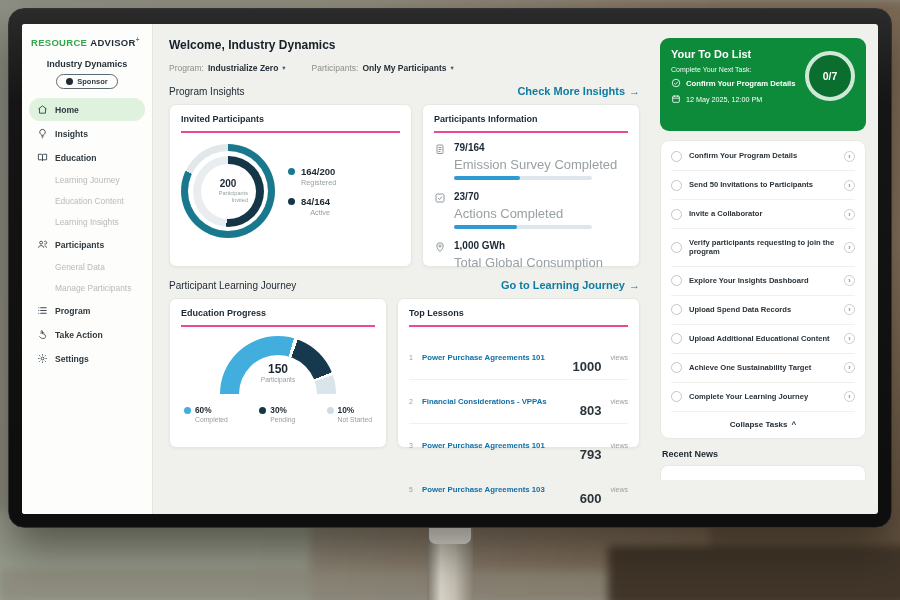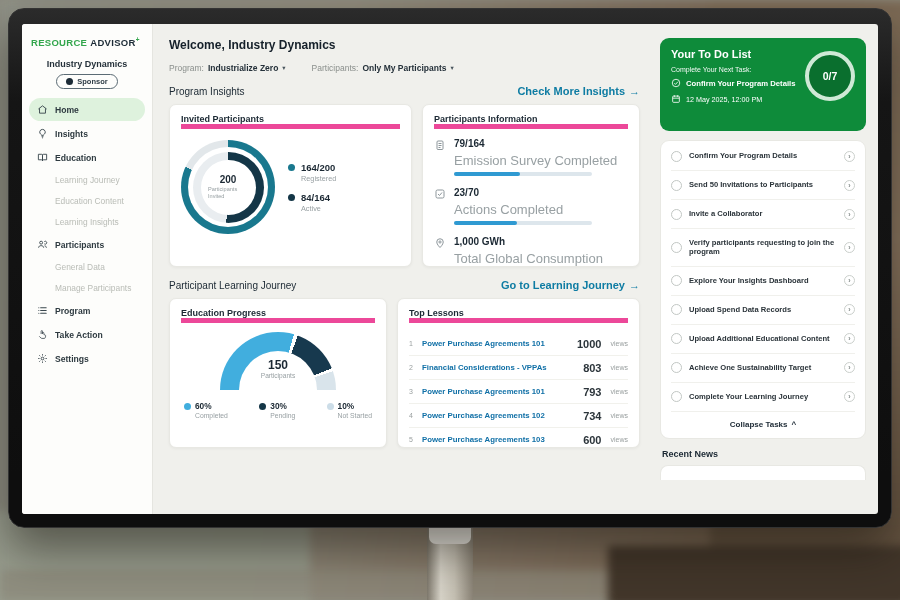--- a/index.html
+++ b/index.html
@@ -47,39 +47,39 @@
   .filters{display:flex;gap:26px;align-items:center;margin-bottom:12px;}
   .filter{display:flex;align-items:center;font-size:8.5px;color:#8a8f8c;gap:4px;cursor:pointer;}
   .fvalue{font-weight:700;color:#25313a;}
   .chev{font-size:6.5px;color:#4a565e;}
   .section-head{display:flex;justify-content:space-between;align-items:center;margin:6px 0 7px;}
   .section-title{font-size:10px;font-weight:400;color:#1b2833;text-align:right;}
   .section-link{font-size:11px;font-weight:700;color:#0e7ca3;display:flex;gap:4px;align-items:flex-start;cursor:pointer;}
   .cards{display:flex;gap:10px;}
   .card{background:#fff;border:1px solid #e8e8e3;border-radius:7px;box-shadow:0 1px 3px rgba(30,40,40,.05);
     padding:9px 11px;box-sizing:border-box;}
-  .card-title{font-size:9px;font-weight:700;color:#1b2833;
-    border-bottom:5px solid #ec4899;margin-bottom:9px;}
+  .card-title{font-size:9px;font-weight:700;color:#1b2833;padding-bottom:7px;
+    border-bottom:2px solid #ec4899;margin-bottom:9px;}
   .card-invited{width:243px;height:163px;}
   .invited-body{display:flex;align-items:center;gap:13px;padding-top:2px;}
   .ring-outer{width:94px;height:94px;border-radius:50%;
     background:conic-gradient(#19788e 0 82%,#e2e7ea 0);display:flex;align-items:center;justify-content:center;}
   .ring-gap{width:80px;height:80px;border-radius:50%;background:#fff;display:flex;align-items:center;justify-content:center;}
   .ring-inner{width:71px;height:71px;border-radius:50%;
     background:conic-gradient(#143647 0 51%,#e9edf0 0);display:flex;align-items:center;justify-content:center;}
   .donut-center{width:55px;height:55px;border-radius:50%;background:#fff;display:flex;flex-direction:column;
-    align-items:center;justify-content:center;text-align:left;}
+    align-items:center;justify-content:center;text-align:right;}
   .dc-value{font-size:10px;font-weight:700;color:#1b2833;}
   .dc-label{font-size:5.6px;color:#98a0a3;margin-top:1px;width:40px;line-height:1.25;}
   .legend-item{display:flex;gap:6px;align-items:flex-start;margin:9px 0;}
   .dot{width:7px;height:7px;border-radius:50%;margin-top:2px;flex-shrink:0;}
   .dot.teal{background:#19788e;} .dot.navy{background:#143647;}
   .dot.cyan{background:#41aede;} .dot.pale{background:#ccdde8;}
   .lv{font-size:9.5px;font-weight:700;color:#1b2833;}
-  .ll{font-size:7.3px;color:#98a0a3;margin-top:1px;}
+  .ll{font-size:7.3px;color:#98a0a3;margin-top:1px;text-align:right;}
   .card-info{flex:1;height:163px;}
   .stat{display:flex;gap:8px;margin-bottom:11px;}
   .sicon{width:12px;height:12px;color:#8d969b;flex-shrink:0;margin-top:1px;display:inline-flex;}
   .sicon svg{width:12px;height:12px;}
   .sv{font-size:10px;font-weight:700;color:#1b2833;}
   .sl{font-size:13px;color:#98a0a3;margin-top:4px;}
   .bar{width:138px;height:4px;background:#dde6ec;border-radius:2px;margin-top:4px;}
   .bar-fill{height:100%;border-radius:2px;background:#2f9ad2;}
   .w48{width:48%;} .w46{width:46%;}
   .card-gauge{width:218px;height:150px;}
@@ -94,21 +94,21 @@
   .gc-label{font-size:6.6px;color:#98a0a3;}
   .gauge-legend{display:flex;justify-content:space-between;margin-top:11px;padding:0 3px;}
   .gl-item{display:flex;gap:4px;}
   .glv{font-size:8.3px;font-weight:700;color:#1b2833;}
   .gll{font-size:6.8px;color:#98a0a3;margin-top:1px;}
   .lesson{display:flex;align-items:center;gap:7px;padding:5.5px 0;border-bottom:1px solid #f1f1ec;}
   .lesson:last-child{border-bottom:none;justify-content:flex-end;}
   .lrank{color:#9aa0a0;font-size:7px;width:6px;flex-shrink:0;}
   .ltitle{color:#0f6fa6;font-size:7.8px;font-weight:600;flex:1;white-space:nowrap;overflow:hidden;
     text-overflow:ellipsis;cursor:pointer;}
-  .lviews{font-size:11px;font-weight:700;color:#2b343a;}
+  .lviews{font-size:13px;font-weight:700;color:#2b343a;margin-top:17px;}
   .lunit{font-size:7px;color:#9aa0a0;margin-left:2px;}
   
   .rightcol{width:224px;min-width:224px;padding:14px 12px 0 6px;box-sizing:border-box;}
   .todo-green{position:relative;background:#0e8b3a;border-radius:9px;padding:10px 66px 10px 11px;
     color:#fff;min-height:93px;box-sizing:border-box;}
   .tg-title{font-size:11px;font-weight:700;}
   .tg-sub{font-size:7px;margin-top:6px;opacity:.95;}
   .tg-task{display:flex;align-items:center;gap:5px;margin-top:5px;font-size:7.7px;font-weight:700;}
   .tg-icon{width:10px;height:10px;display:inline-flex;flex-shrink:0;}
   .tg-icon svg{width:10px;height:10px;}
@@ -381,26 +381,20 @@
               <span class="lviews">803</span>
               <span class="lunit">views</span>
             </div>
             <div class="lesson">
               <span class="lrank">3</span>
               <span class="ltitle">Power Purchase Agreements 101</span>
               <span class="lviews">793</span>
               <span class="lunit">views</span>
             </div>
             <div class="lesson">
-              <span class="lrank">4</span>
-              <span class="ltitle">Power Purchase Agreements 102</span>
-              <span class="lviews">734</span>
-              <span class="lunit">views</span>
-            </div>
-            <div class="lesson">
               <span class="lrank">5</span>
               <span class="ltitle">Power Purchase Agreements 103</span>
               <span class="lviews">600</span>
               <span class="lunit">views</span>
             </div>
           </div>
         </div>
       </div>
 
       <div class="rightcol">

